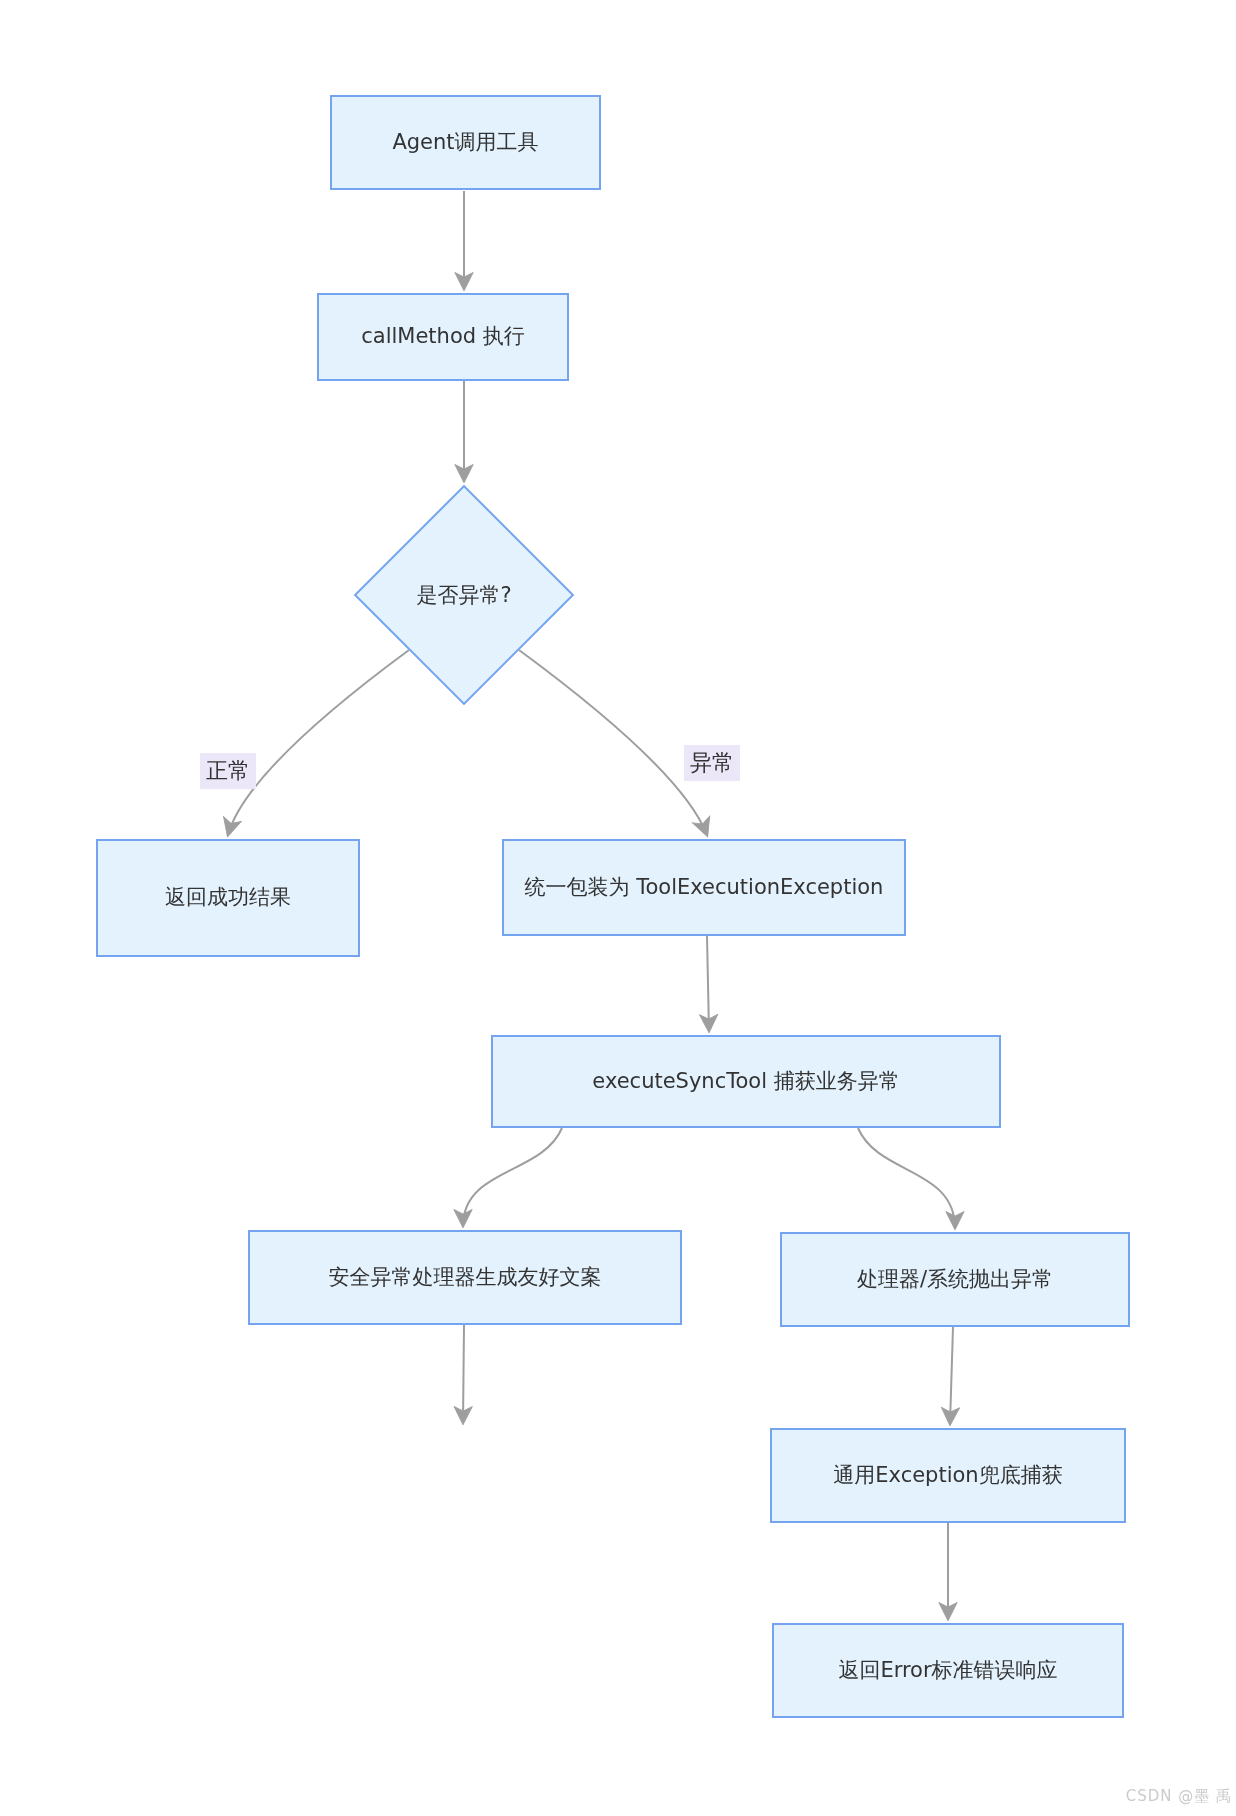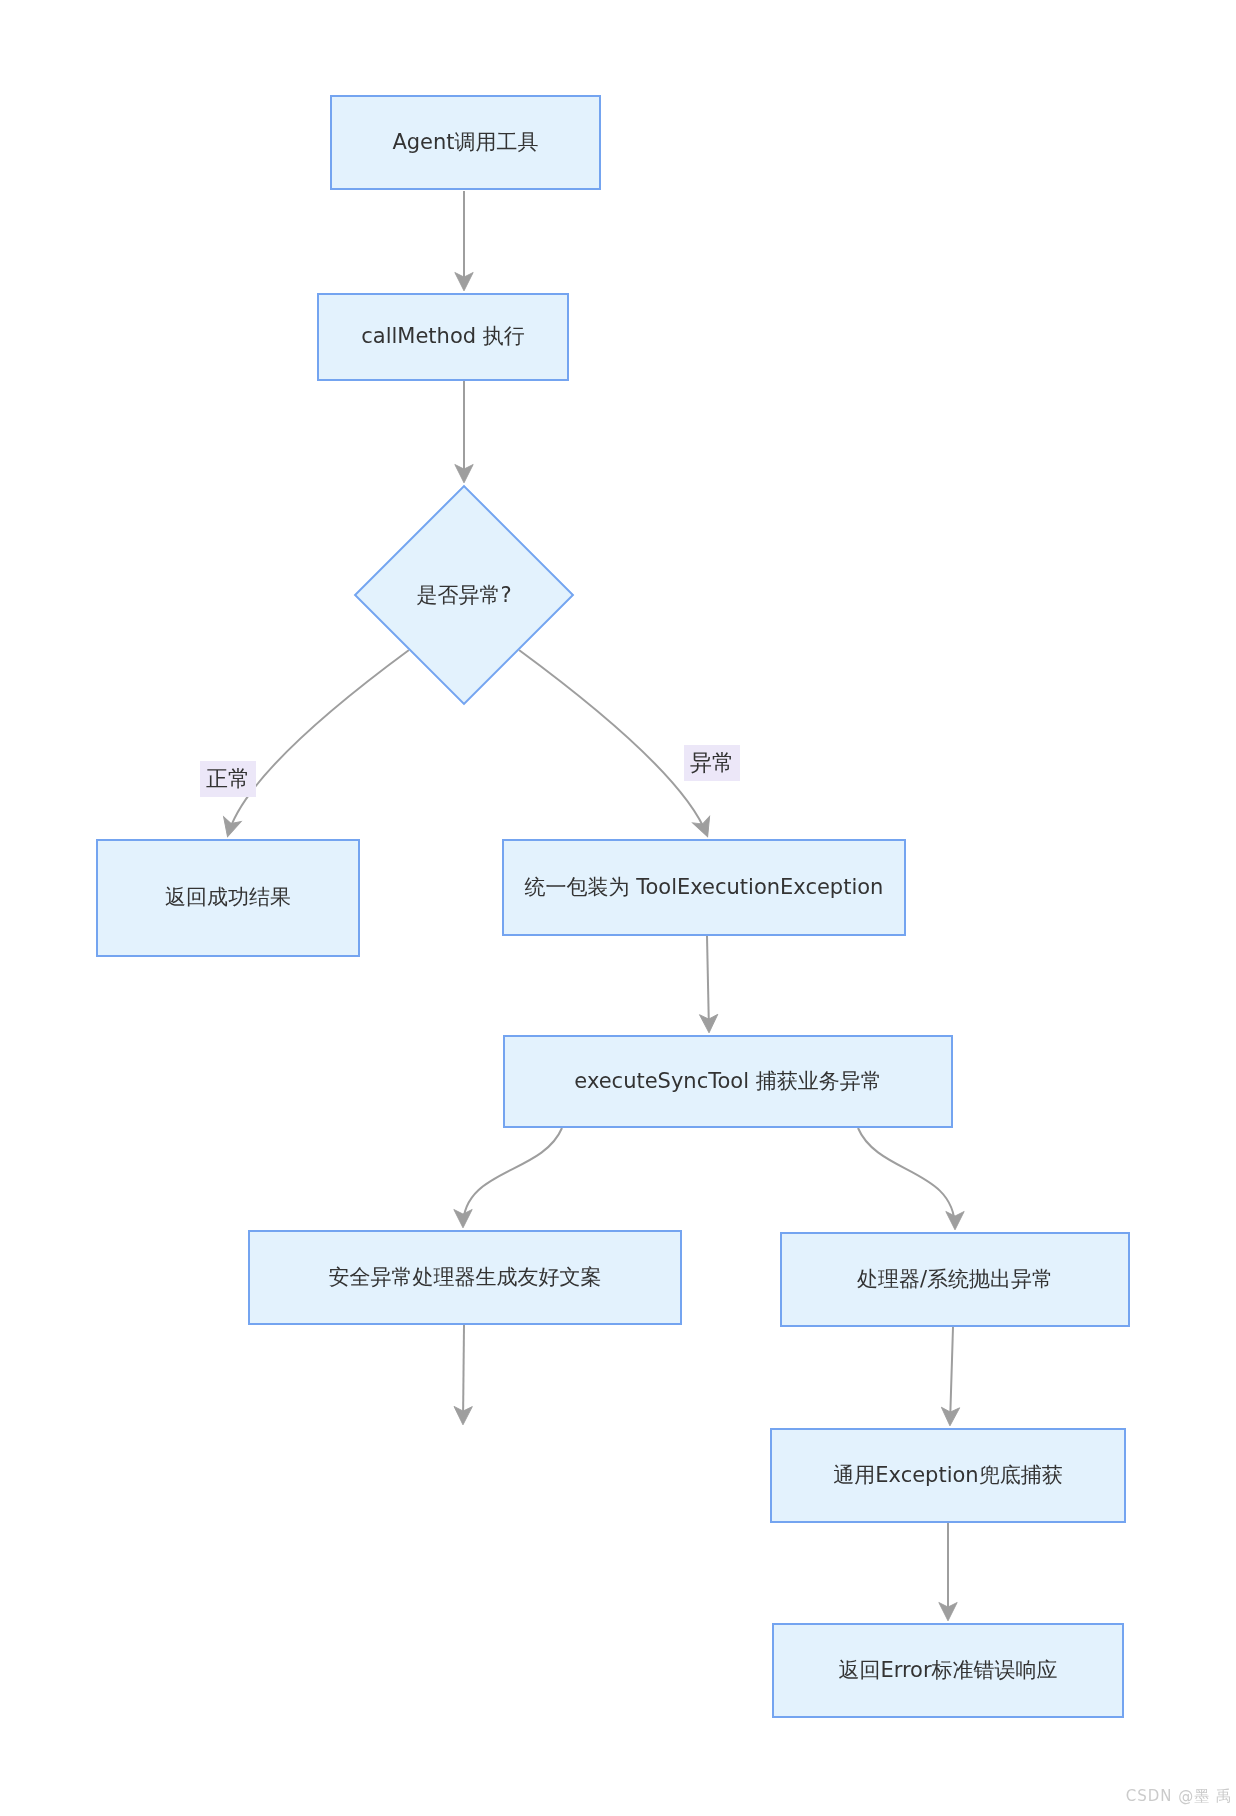--- a/index.html
+++ b/index.html
@@ -80,33 +80,33 @@
 
   <div class="node" style="left:317px;top:293px;width:252px;height:88px;">
     <span>callMethod 执行</span>
   </div>
 
   <div class="decision-wrap">
     <div class="decision-shape"></div>
     <div class="decision-label">是否异常?</div>
   </div>
 
-  <div class="edge-label" style="left:228px;top:771px;margin-top:8px;">正常</div>
+  <div class="edge-label" style="left:228px;top:771px;">正常</div>
 
   <div class="edge-label" style="left:712px;top:763px;">异常</div>
 
   <div class="node" style="left:96px;top:839px;width:264px;height:118px;">
     <span>返回成功结果</span>
   </div>
 
   <div class="node" style="left:458px;top:839px;width:404px;height:97px;margin-left:44px;">
     <span>统一包装为 ToolExecutionException</span>
   </div>
 
-  <div class="node" style="left:503px;top:1035px;width:450px;height:93px;">
+  <div class="node" style="left:491px;top:1035px;width:510px;height:93px;">
     <span>executeSyncTool 捕获业务异常</span>
   </div>
 
   <div class="node" style="left:248px;top:1230px;width:434px;height:95px;">
     <span>安全异常处理器生成友好文案</span>
   </div>
 
   <div class="node" style="left:780px;top:1232px;width:350px;height:95px;">
     <span>处理器/系统抛出异常</span>
   </div>

